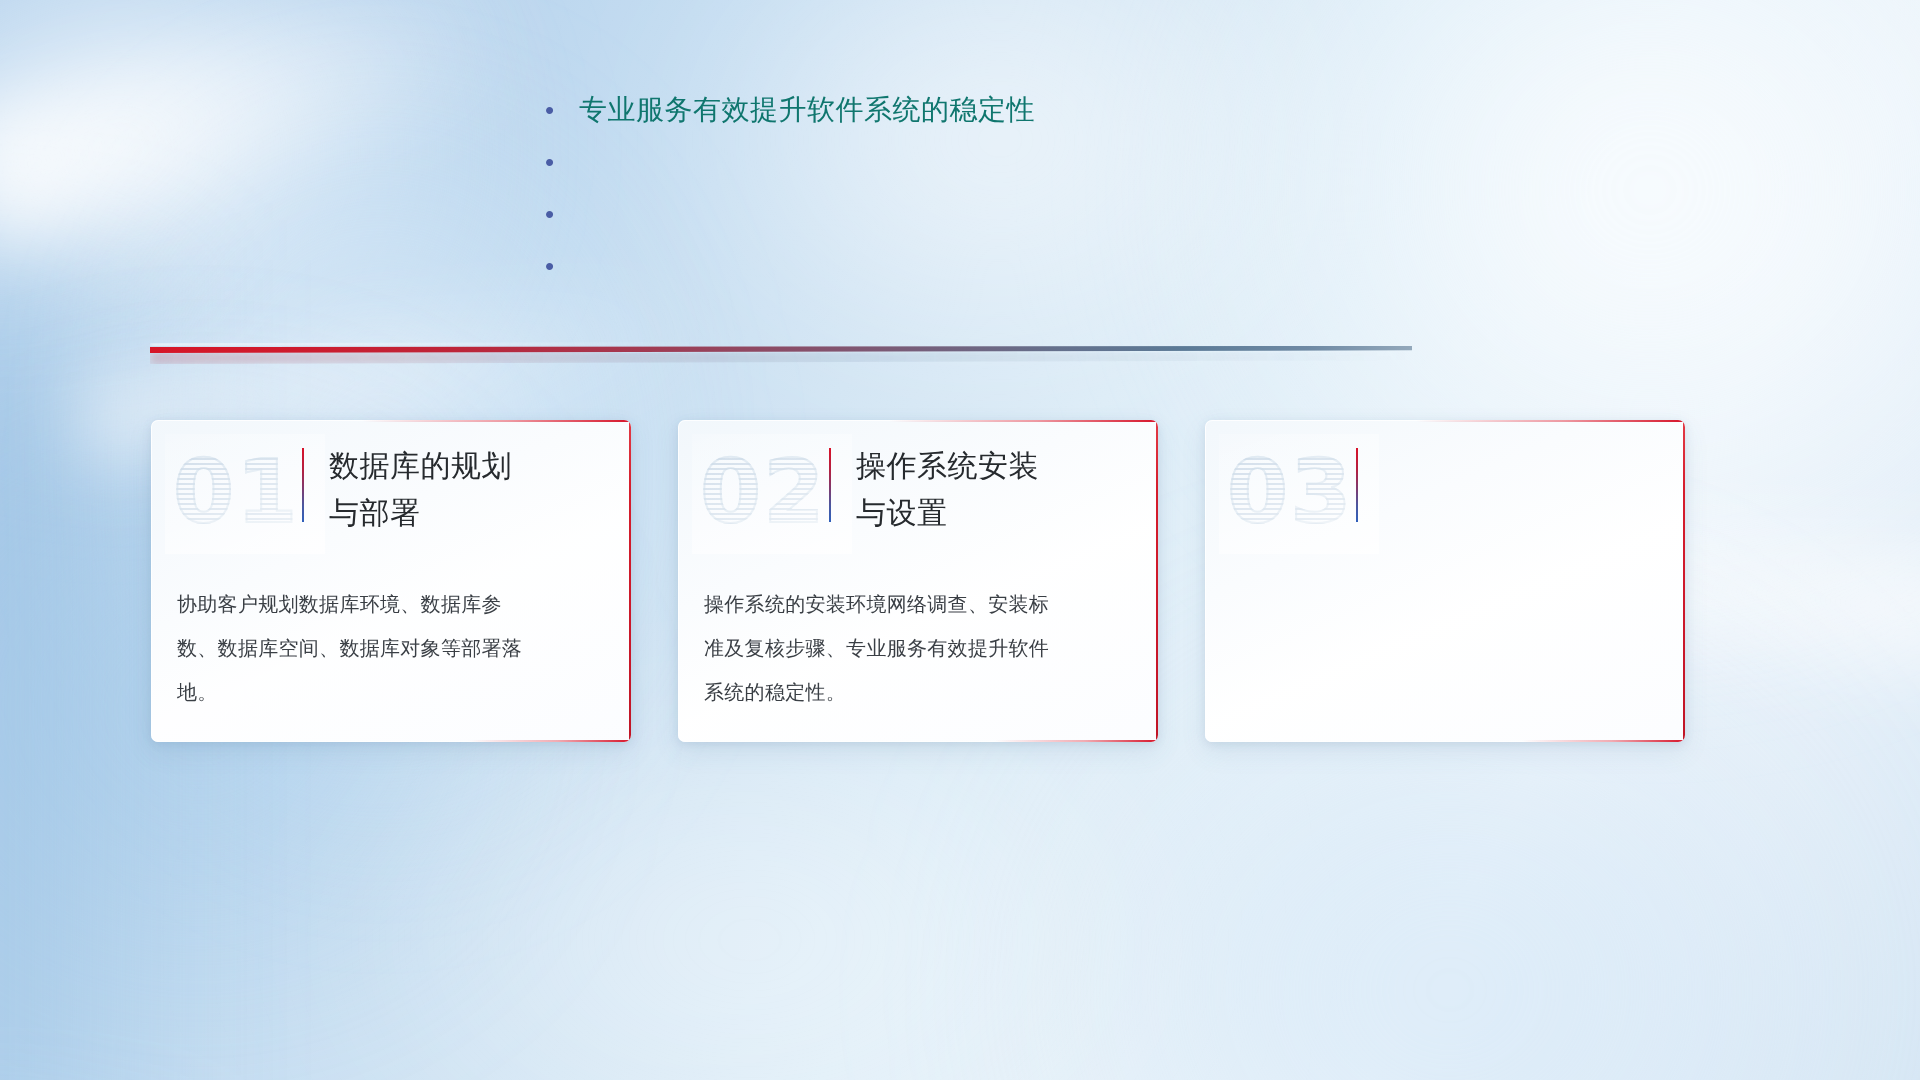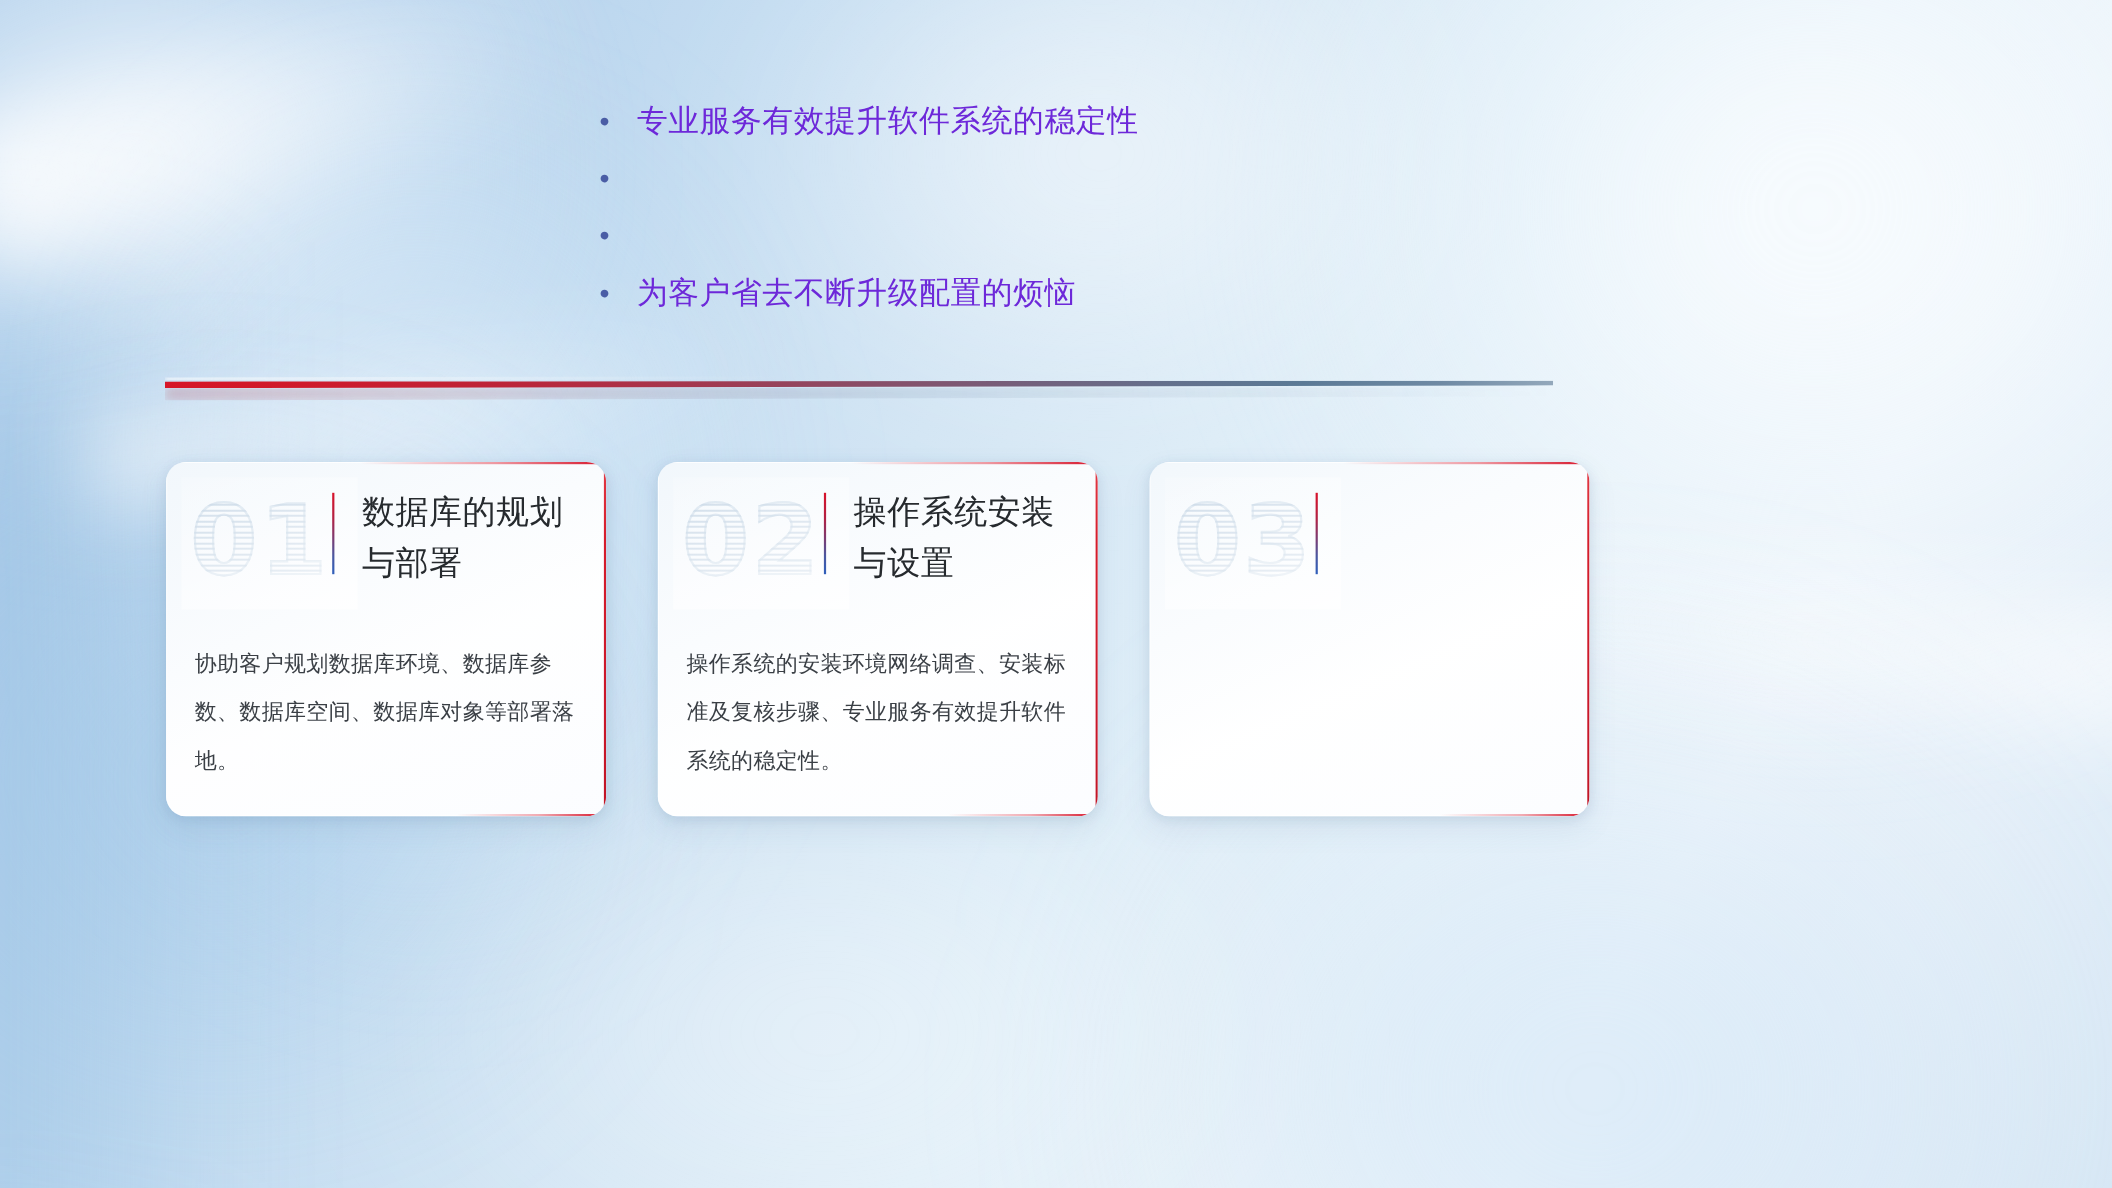--- a/index.html
+++ b/index.html
@@ -74,21 +74,21 @@
     display:flex; align-items:flex-start;
     height:52px;
   }
   .bullet-dot {
     width:34px; flex:0 0 34px;
     font-size:26px; line-height:44px;
     color:#4a5da5; text-align:left;
   }
   .bullet-text {
     font-size:28px; line-height:44px;
-    color:#6d28d9; letter-spacing:.5px;
+    color:#0f766e; letter-spacing:.5px;
     font-weight:500;
     white-space:nowrap;
   }
 
   
   #divider { position:absolute; left:150px; top:340px; width:1262px; height:26px; }
   .div-main {
     position:absolute; left:0; top:6px; width:100%; height:7px;
     background:linear-gradient(90deg,
       #d61527 0%, #cf1a2c 10%, #bd2438 24%, #a4384f 38%,
@@ -109,22 +109,22 @@
     clip-path:polygon(0 30%, 100% 0%, 100% 70%, 0 100%);
   }
 
   
   #cards {
     position:absolute; left:151px; top:420px;
     display:flex; gap:47px;
   }
   .card {
     position:relative;
-    width:400px; height:322px;
-    border-radius:18px;
+    width:480px; height:322px;
+    border-radius:7px;
     background:linear-gradient(157deg,
        rgba(243,248,252,.96) 0%,
        rgba(250,252,254,.97) 30%,
        rgba(255,255,255,.99) 58%,
        rgba(252,253,255,.99) 100%);
     box-shadow:
        0 2px 10px rgba(70,110,150,.13),
        0 10px 26px rgba(70,110,150,.10);
     overflow:hidden;
   }
@@ -220,21 +220,20 @@
   <div class="bullet-row">
     <span class="bullet-dot">•</span>
   </div>
 
   <div class="bullet-row">
     <span class="bullet-dot">•</span>
   </div>
 
   <div class="bullet-row">
     <span class="bullet-dot">•</span>
-    <span class="bullet-text">为客户省去不断升级配置的烦恼</span>
   </div>
 
 </div>
 
 <div id="divider">
   <div class="div-shadow"></div>
   <div class="div-main"></div>
   <div class="div-hl"></div>
 </div>
 

